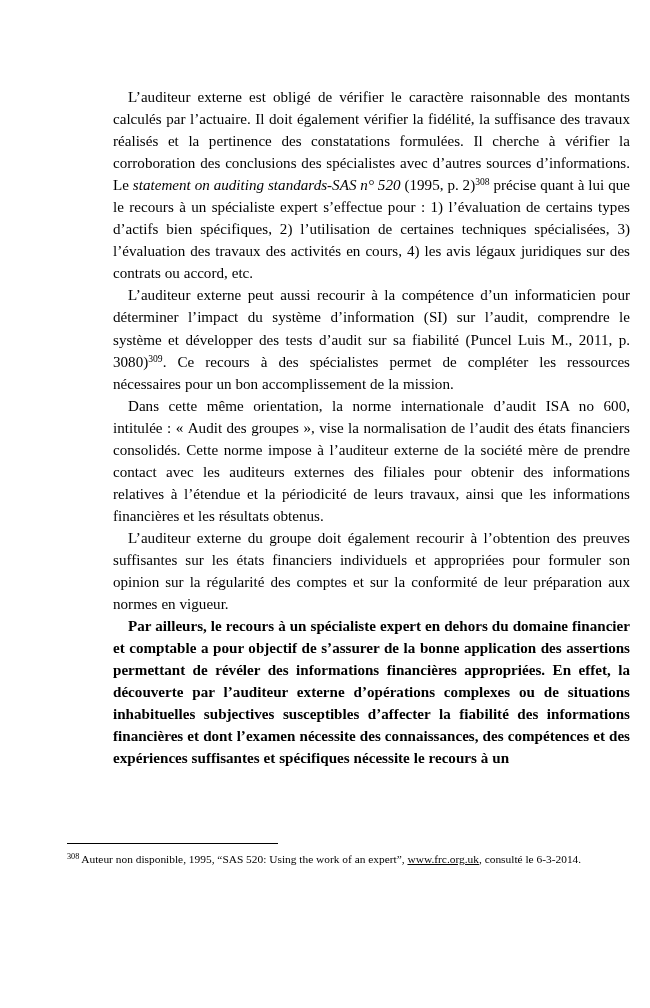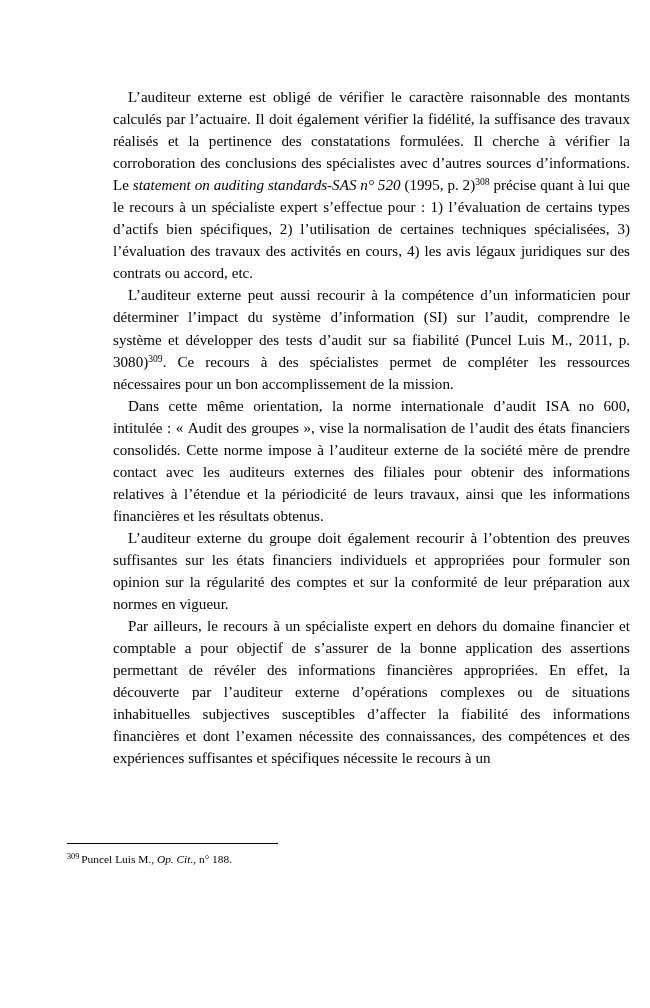--- a/index.html
+++ b/index.html
@@ -42,20 +42,21 @@
     text-indent: 15px;
     font-size: 15.1px;
     line-height: 22.05px;
     letter-spacing: 0.01px;
     word-spacing: 0.1px;
     hyphens: none;
   }
   
   p.para.continues {
     text-align-last: left;
+    font-weight: bold;
   }
 
   i.it { font-style: italic; }
 
   sup.fn {
     font-size: 9.6px;
     line-height: 0;
     vertical-align: 0.52em;
     letter-spacing: 0;
   }
@@ -119,17 +120,17 @@
   <div id="body-text">
     <p class="para"><span>L’auditeur externe est obligé de vérifier le caractère raisonnable des montants calculés par l’actuaire. Il doit également vérifier la fidélité, la suffisance des travaux réalisés et la pertinence des constatations formulées. Il cherche à vérifier la corroboration des conclusions des spécialistes avec d’autres sources d’informations. Le </span><i class="it">statement on auditing standards-SAS n° 520</i><span> (1995, p. 2)</span><sup class="fn">308</sup><span> précise quant à lui que le recours à un spécialiste expert s’effectue pour&nbsp;: 1) l’évaluation de certains types d’actifs bien spécifiques, 2) l’utilisation de certaines techniques spécialisées, 3) l’évaluation des travaux des activités en cours, 4) les avis légaux juridiques sur des contrats ou accord, etc.</span></p>
     <p class="para"><span>L’auditeur externe peut aussi recourir à la compétence d’un informaticien pour déterminer l’impact du système d’information (SI) sur l’audit, comprendre le système et développer des tests d’audit sur sa fiabilité (Puncel Luis M., 2011, p. 3080)</span><sup class="fn">309</sup><span>. Ce recours à des spécialistes permet de compléter les ressources nécessaires pour un bon accomplissement de la mission.</span></p>
     <p class="para"><span>Dans cette même orientation, la norme internationale d’audit ISA no 600, intitulée&nbsp;: «&nbsp;Audit des groupes&nbsp;», vise la normalisation de l’audit des états financiers consolidés. Cette norme impose à l’auditeur externe de la société mère de prendre contact avec les auditeurs externes des filiales pour obtenir des informations relatives à l’étendue et la périodicité de leurs travaux, ainsi que les informations financières et les résultats obtenus.</span></p>
     <p class="para"><span>L’auditeur externe du groupe doit également recourir à l’obtention des preuves suffisantes sur les états financiers individuels et appropriées pour formuler son opinion sur la régularité des comptes et sur la conformité de leur préparation aux normes en vigueur.</span></p>
     <p class="para continues"><span>Par ailleurs, le recours à un spécialiste expert en dehors du domaine financier et comptable a pour objectif de s’assurer de la bonne application des assertions permettant de révéler des informations financières appropriées. En effet, la découverte par l’auditeur externe d’opérations complexes ou de situations inhabituelles subjectives susceptibles d’affecter la fiabilité des informations financières et dont l’examen nécessite des connaissances, des compétences et des expériences suffisantes et spécifiques nécessite le recours à un</span></p>
   </div>
 
   <div id="footnotes">
     <hr id="fn-rule">
-    <p class="footnote fn-309"><sup class="fnmark">309</sup><span class="fnlead"><span>Puncel Luis M., </span><i class="it">Op. Cit.</i><span>, n° 188.</span></span></p>
+    <p class="footnote fn-308"><sup class="fnmark">308</sup><span class="fnlead"><span>Auteur non disponible, 1995, “SAS 520: Using the work of an expert”, </span><a class="url" href="#">www.frc.org.uk</a><span>, consulté le 6-3-2014.</span></span></p>
   </div>
 
 
 </div>
 
 </body></html>

